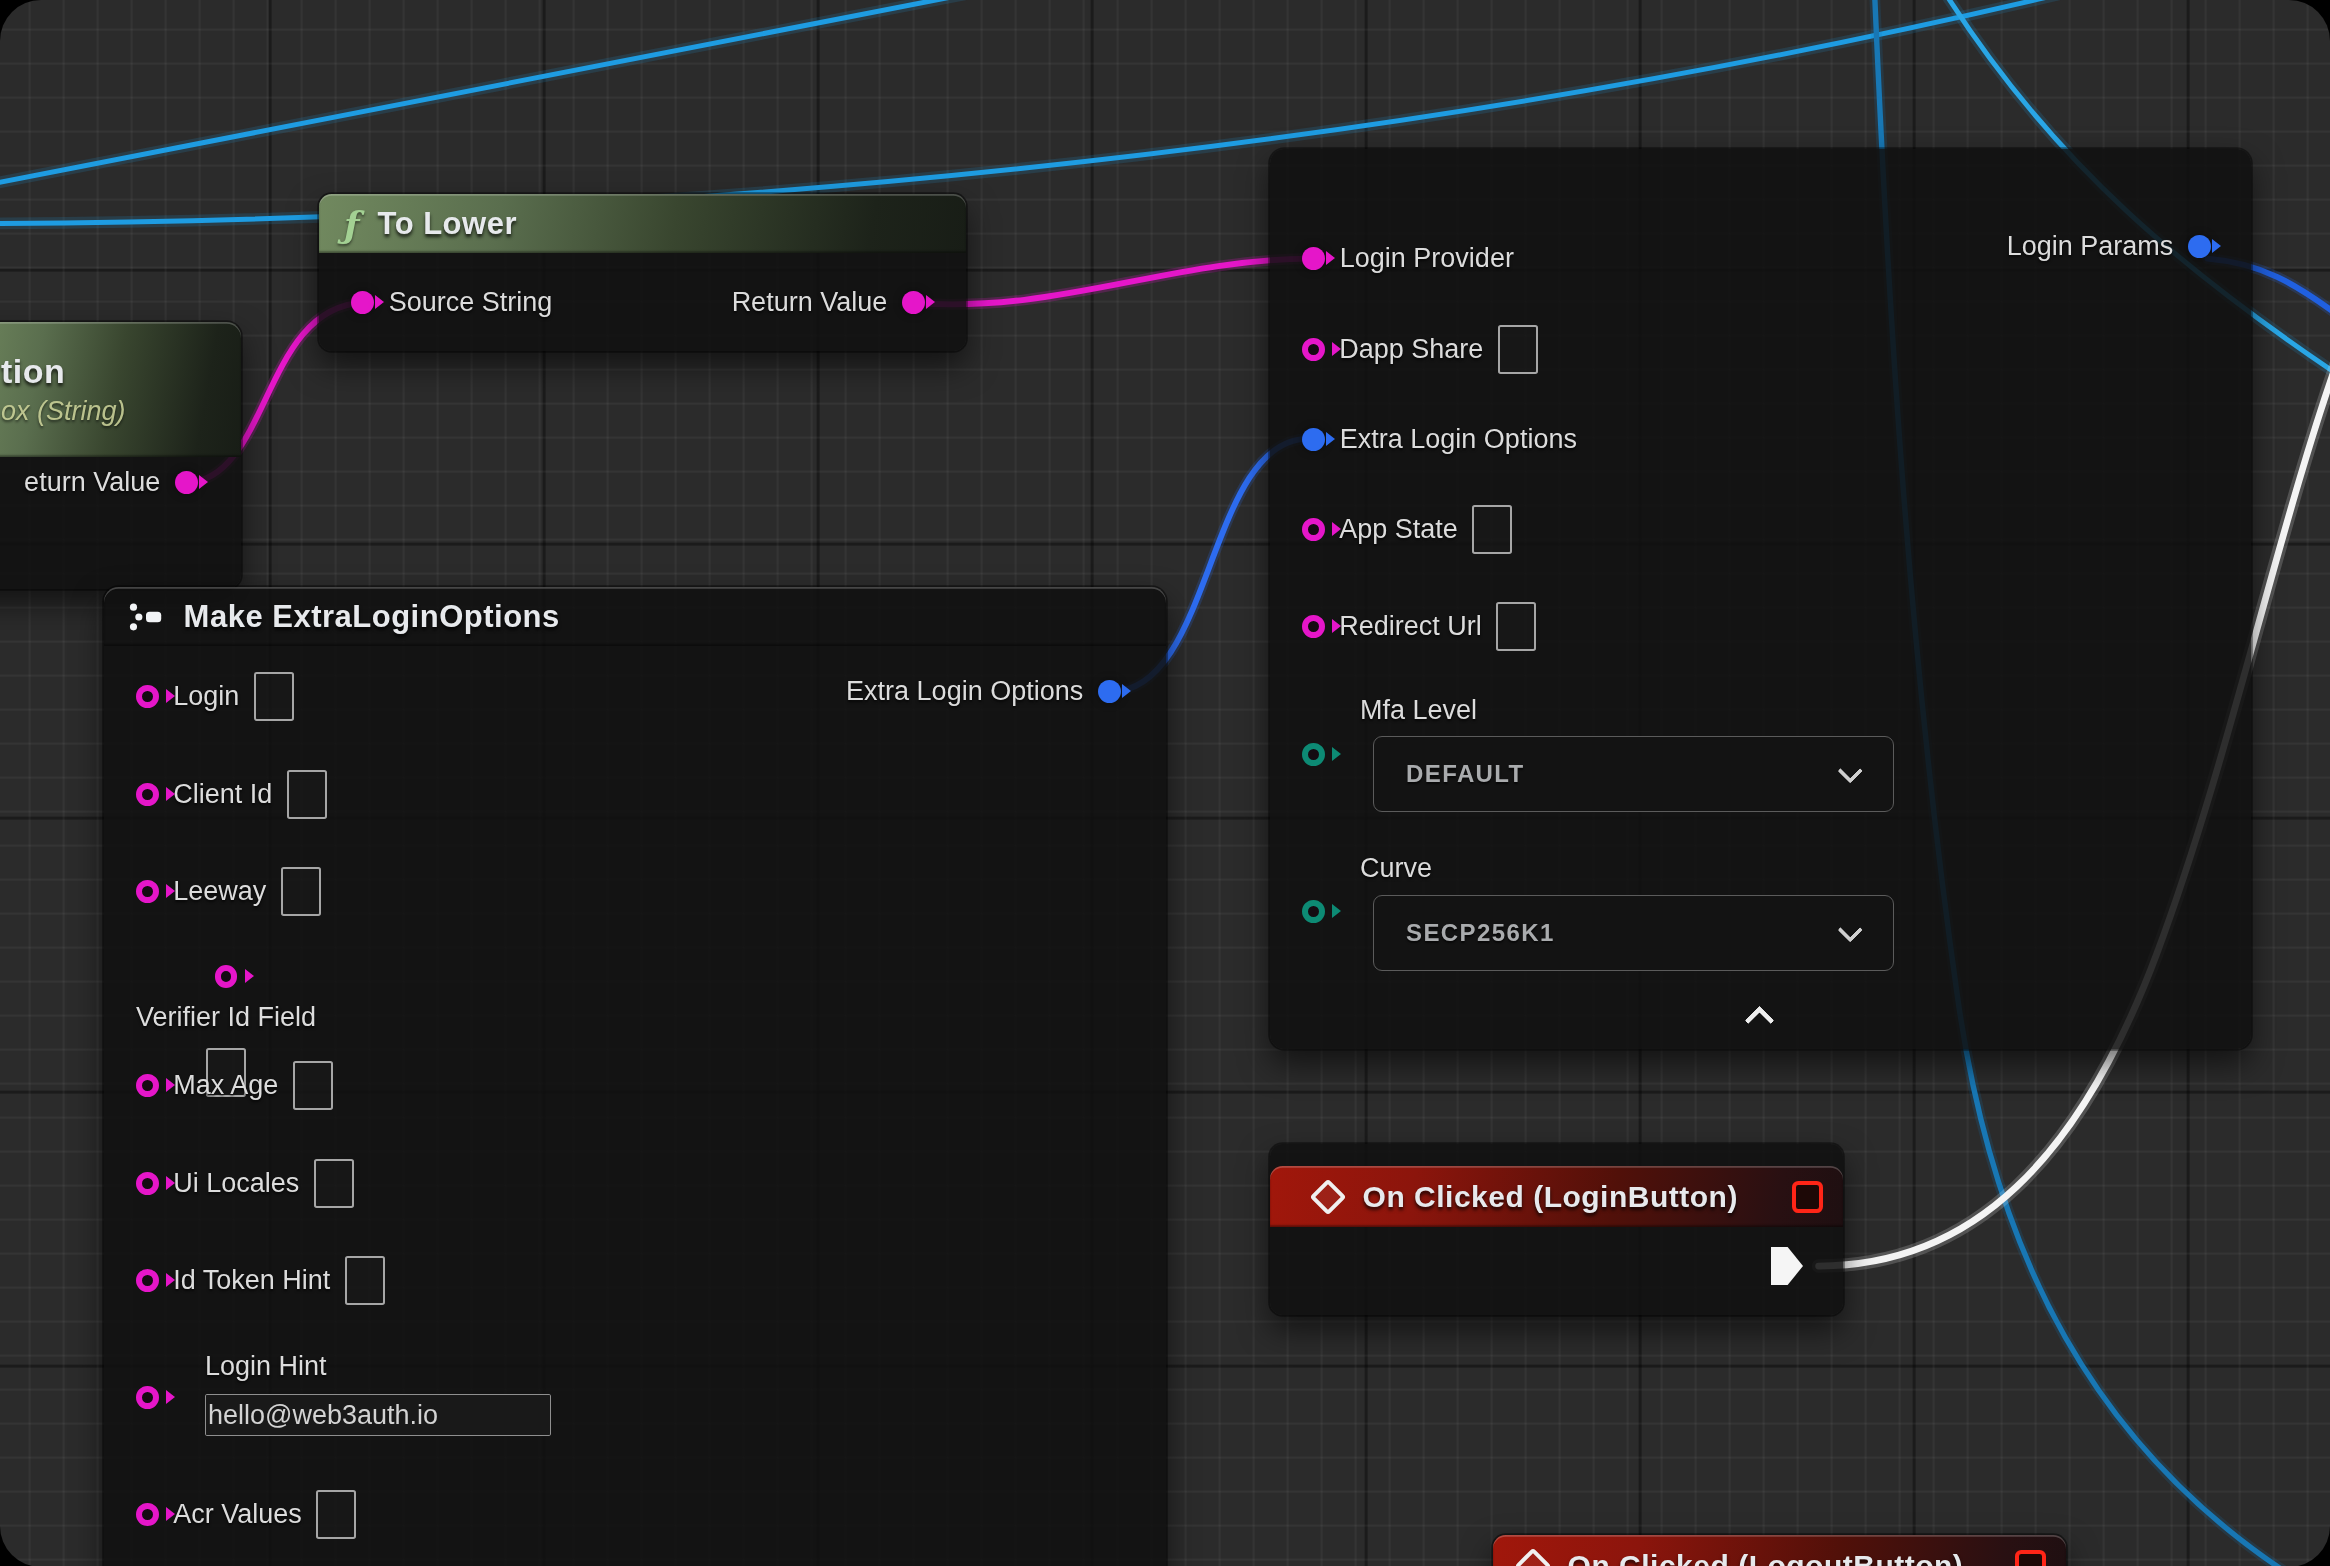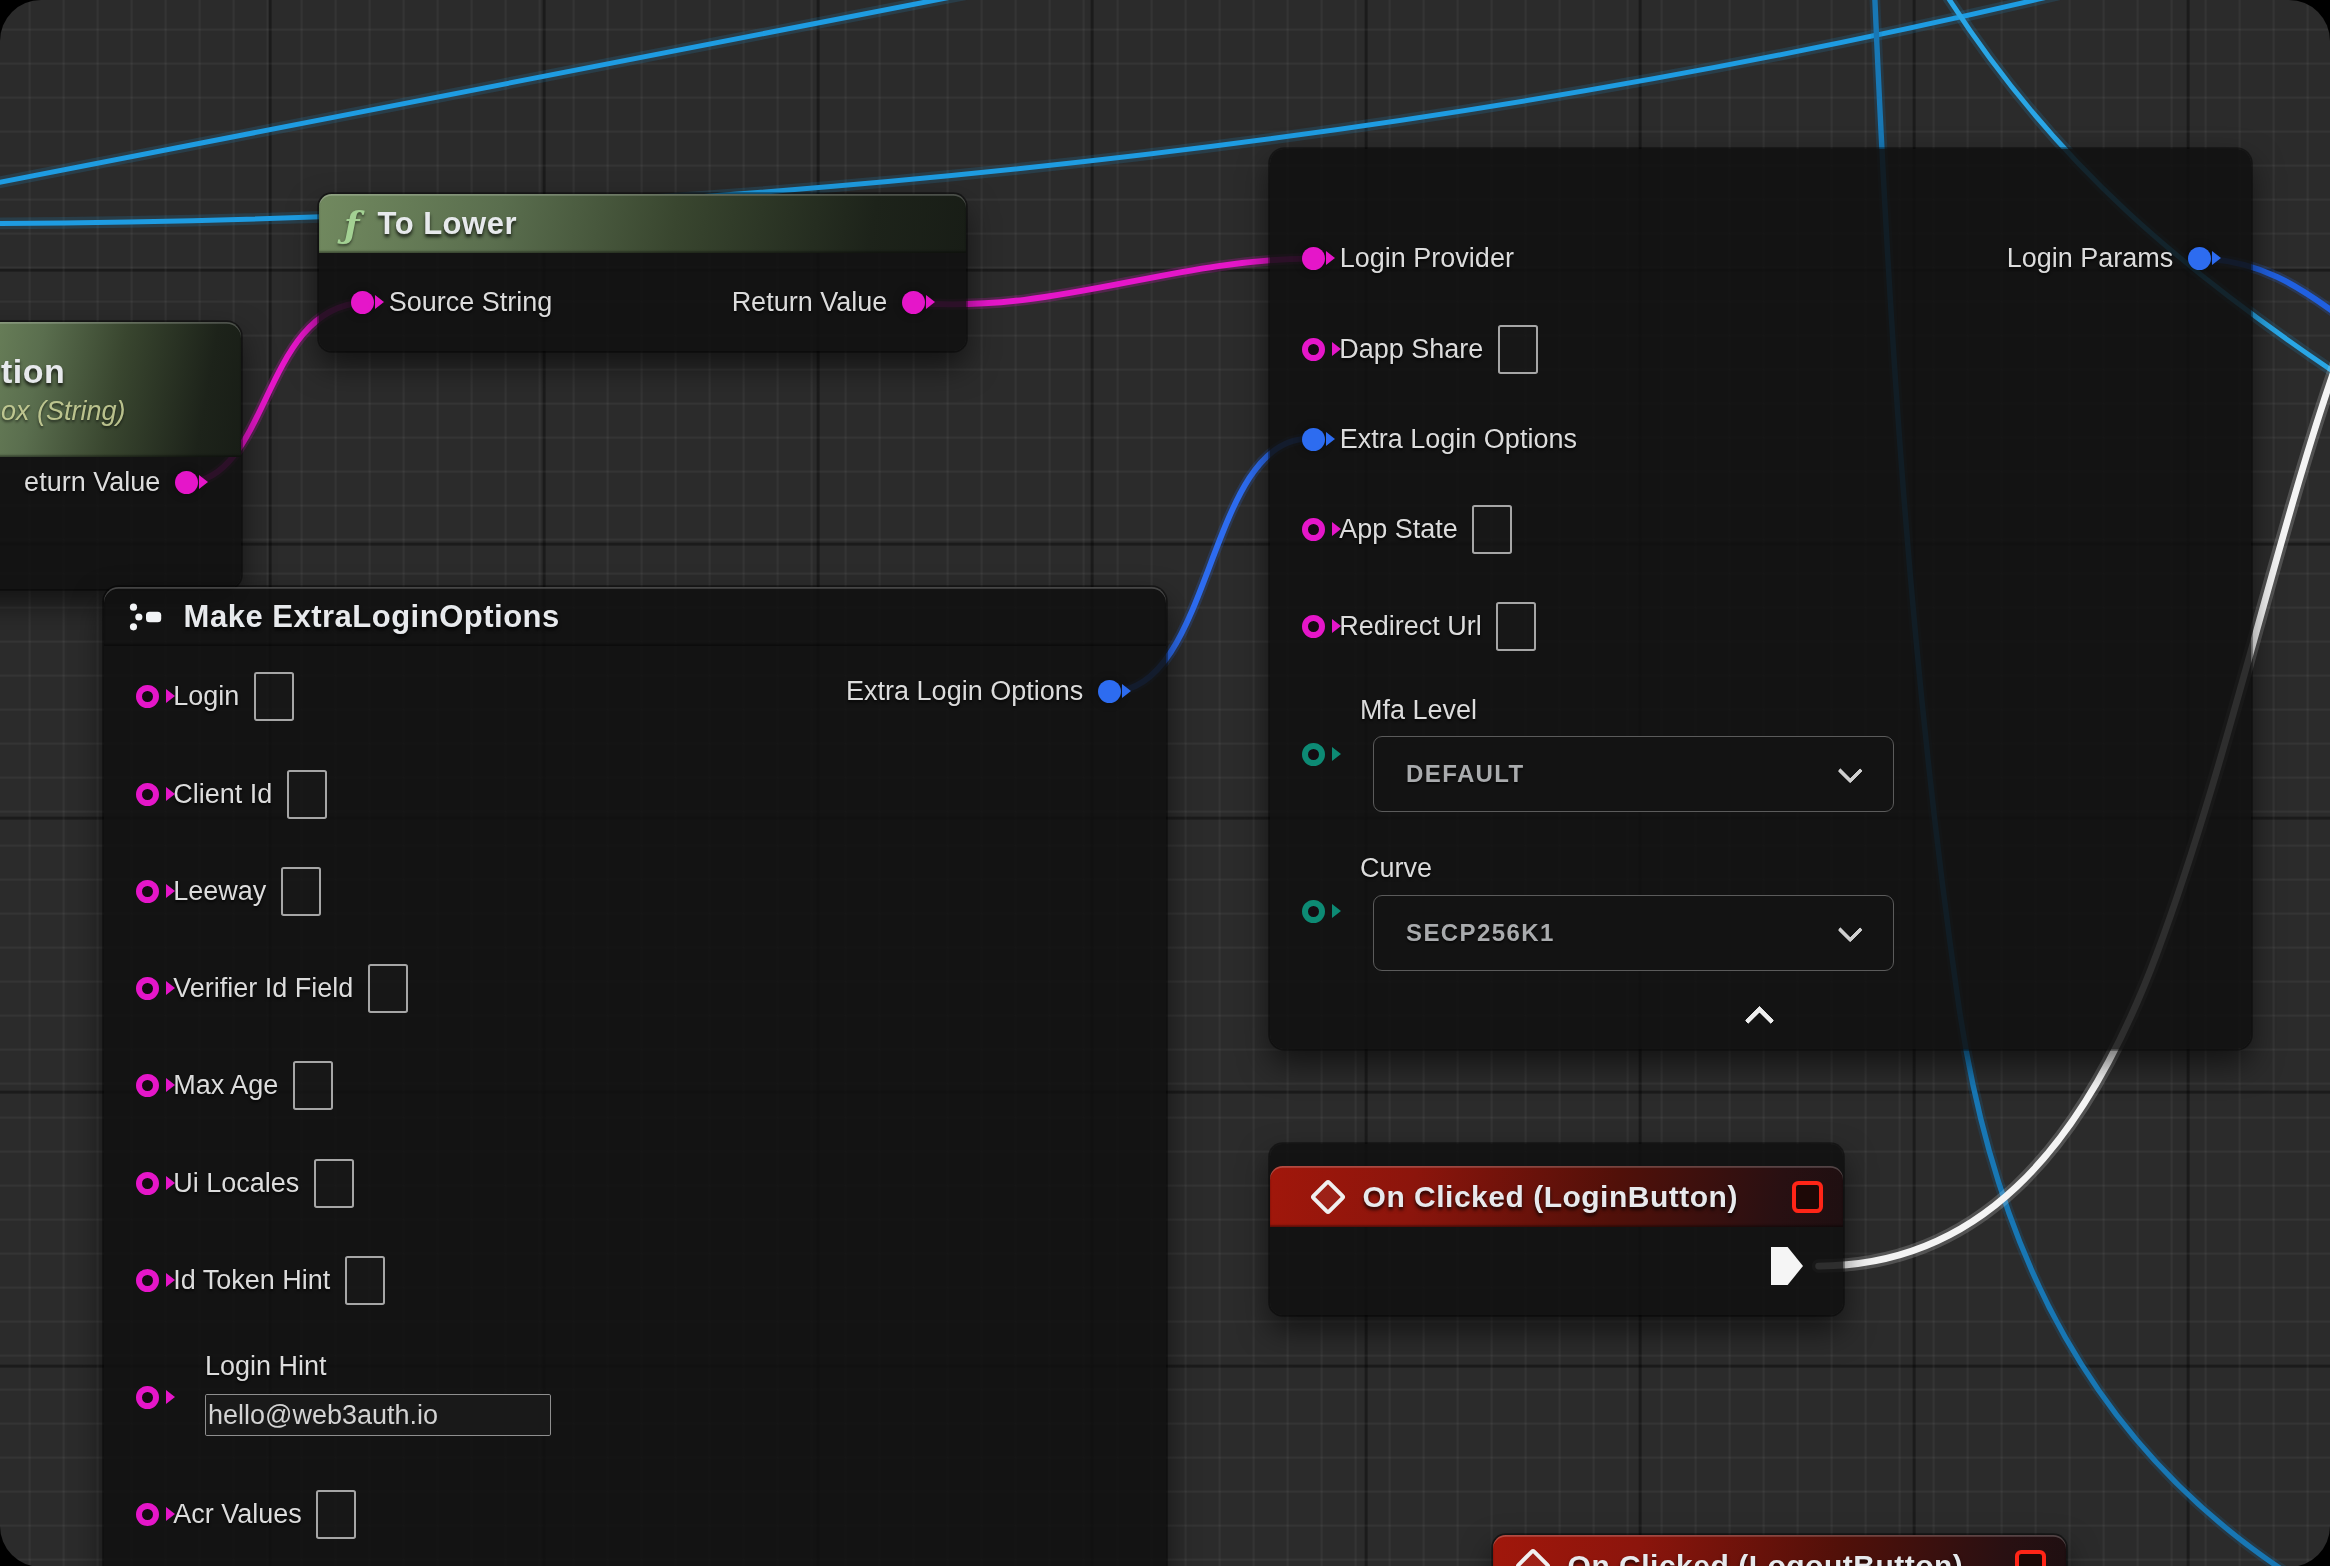--- a/index.html
+++ b/index.html
@@ -141,21 +141,21 @@
     <div class="row" style="top:184px;left:32px;">
       <span class="pin hollow mag"></span>
       <span class="plabel">Client Id</span>
       <span class="cb"></span>
     </div>
     <div class="row" style="top:281px;left:32px;">
       <span class="pin hollow mag"></span>
       <span class="plabel">Leeway</span>
       <span class="cb"></span>
     </div>
-    <div class="row" style="top:378px;left:32px;">
+    <div class="row" style="top:378px;left:32px;flex-direction:column;">
       <span class="pin hollow mag"></span>
       <span class="plabel">Verifier Id Field</span>
       <span class="cb"></span>
     </div>
     <div class="row" style="top:475px;left:32px;">
       <span class="pin hollow mag"></span>
       <span class="plabel">Max Age</span>
       <span class="cb"></span>
     </div>
     <div class="row" style="top:573px;left:32px;">
@@ -179,21 +179,21 @@
       <span class="cb"></span>
     </div>
   </div>
 
   <div class="node" style="left:1270px;top:149px;width:981px;height:900px;">
 
     <div class="row" style="top:86px;left:32px;">
       <span class="pin fill mag"></span>
       <span class="plabel">Login Provider</span>
     </div>
-    <div class="row-out" style="top:86px;right:40px;text-align:center;">
+    <div class="row-out" style="top:74px;right:40px;text-align:center;">
       <span class="plabel">Login Params</span>
       <span class="pin fill blu"></span>
     </div>
     <div class="row" style="top:177px;left:32px;">
       <span class="pin hollow mag"></span>
       <span class="plabel">Dapp Share</span>
       <span class="cb"></span>
     </div>
     <div class="row" style="top:267px;left:32px;">
       <span class="pin fill blu"></span>

